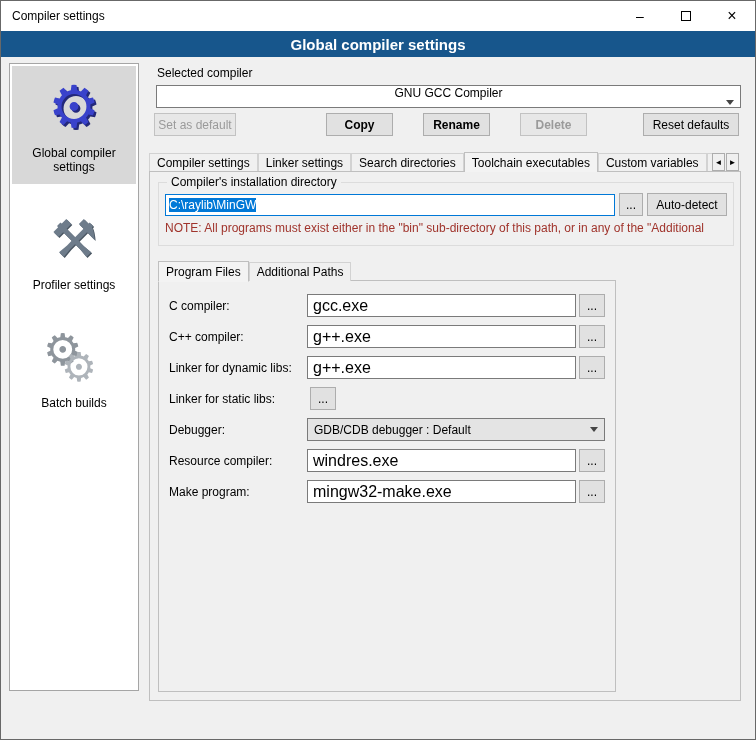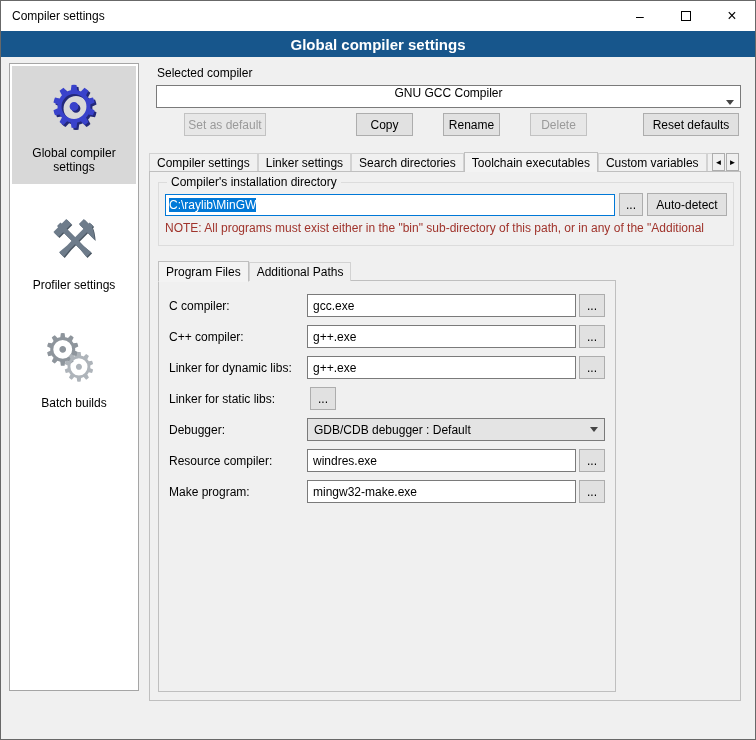--- a/index.html
+++ b/index.html
@@ -43,21 +43,21 @@
                   border-left:4px solid transparent; border-right:4px solid transparent;
                   border-top:5px solid #444; }
   .combo-main { position:absolute; left:155px; top:84px; width:585px; height:23px;flex-direction:column; }
   .btnrow { position:absolute; left:148px; top:112px; right:16px; height:23px;
             display:flex; justify-content:flex-end;gap:28px; }
   .btn { background:#E1E1E1; border:1px solid #ADADAD; color:#000;
          font-family:"Liberation Sans", sans-serif; font-size:12px;
          height:23px; display:flex; align-items:center; justify-content:center; cursor:default; }
   .btn:disabled, .btn.disabled { color:#9a9a9a; border-color:#C2C2C2; background:#E7E7E7; }
   .b-setdef { width:82px; margin-right:62px; }
-  .b-copy, .b-rename, .b-delete { width:57px; margin-right:2px; }
+  .b-copy, .b-rename, .b-delete { width:67px; margin-right:2px;font-weight:bold; }
   .b-reset { width:96px; margin-left:26px; }
   
   .tabs-clip { position:absolute; left:148px; top:150px; width:572px; height:21px;
                display:flex; align-items:flex-end; overflow:hidden; white-space:nowrap; }
   .tab { height:19px; line-height:18px; padding:0 7px; background:#F0F0F0;
          border:1px solid #D2D2D2; border-bottom:none; flex:none; cursor:default; }
   .tab.active { height:21px; line-height:21px; background:#F3F3F3; border-color:#BFBFBF;
                 position:relative; z-index:3; margin-bottom:-1px; border-bottom:1px solid #F3F3F3; }
   .tab-arrows { position:absolute; right:16px; top:152px; display:flex; z-index:4; }
   .tarrow { width:13px; height:18px; background:#F0F0F0; border:1px solid #ADADAD;
@@ -80,21 +80,21 @@
           white-space:nowrap; overflow:hidden; }
   
   .subtabs { position:absolute; left:8px; top:88px; display:flex; align-items:flex-end;
              height:21px; z-index:3; }
   .subpane { position:absolute; left:8px; top:108px; width:458px; height:412px;
              border:1px solid #BFBFBF; background:#F0F0F0; padding:13px 10px; z-index:2; }
   
   .frow { display:flex; align-items:center; height:23px; margin-bottom:8px; }
   .flabel { width:138px; flex:none; }
   .ftext { flex:1; height:23px; border:1px solid #7A7A7A; background:#fff; padding:0 5px;
-           font-family:"Liberation Sans", sans-serif; font-size:12px; color:#000; }
+           font-family:"Liberation Sans", sans-serif; font-size:16px; color:#000; }
   .b-browse2 { width:26px; margin-left:3px; flex:none; }
   .combo-gray { flex:1; height:23px; background:#E4E4E4; }
   
   .footer { position:absolute; right:16px; bottom:8px; display:flex; }
   .b-ok { width:70px; margin-right:13px; }
   .b-cancel { width:72px; }
 </style>
 </head>
 <body>
 

